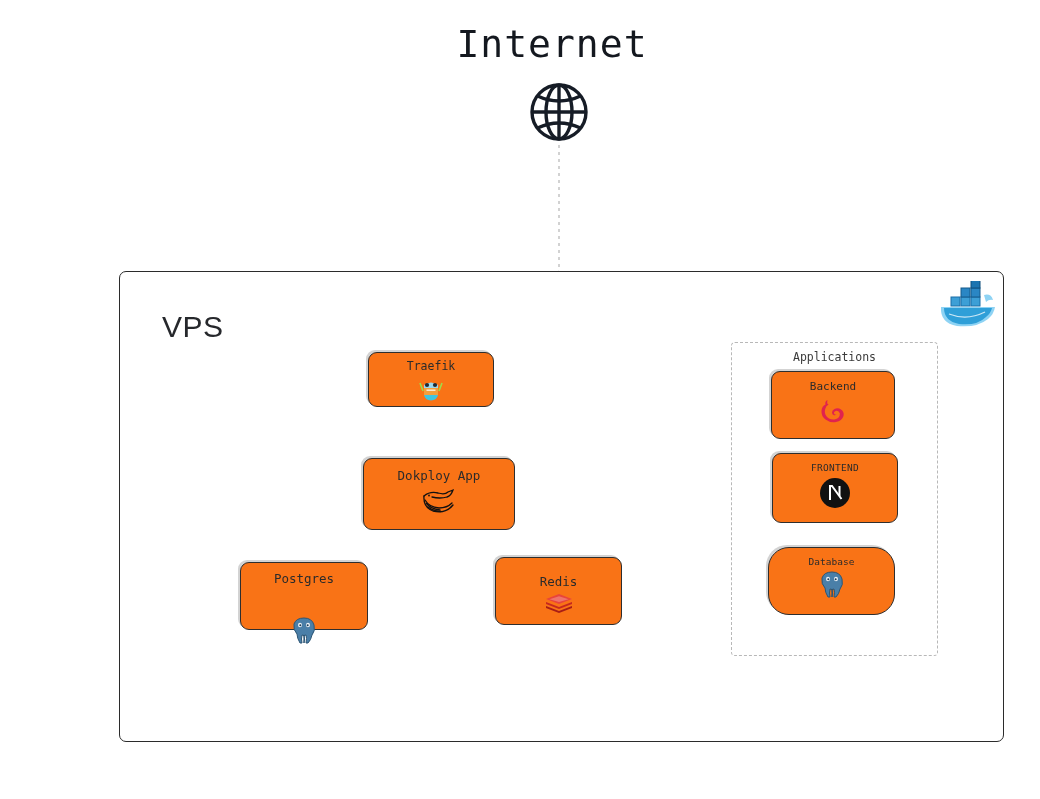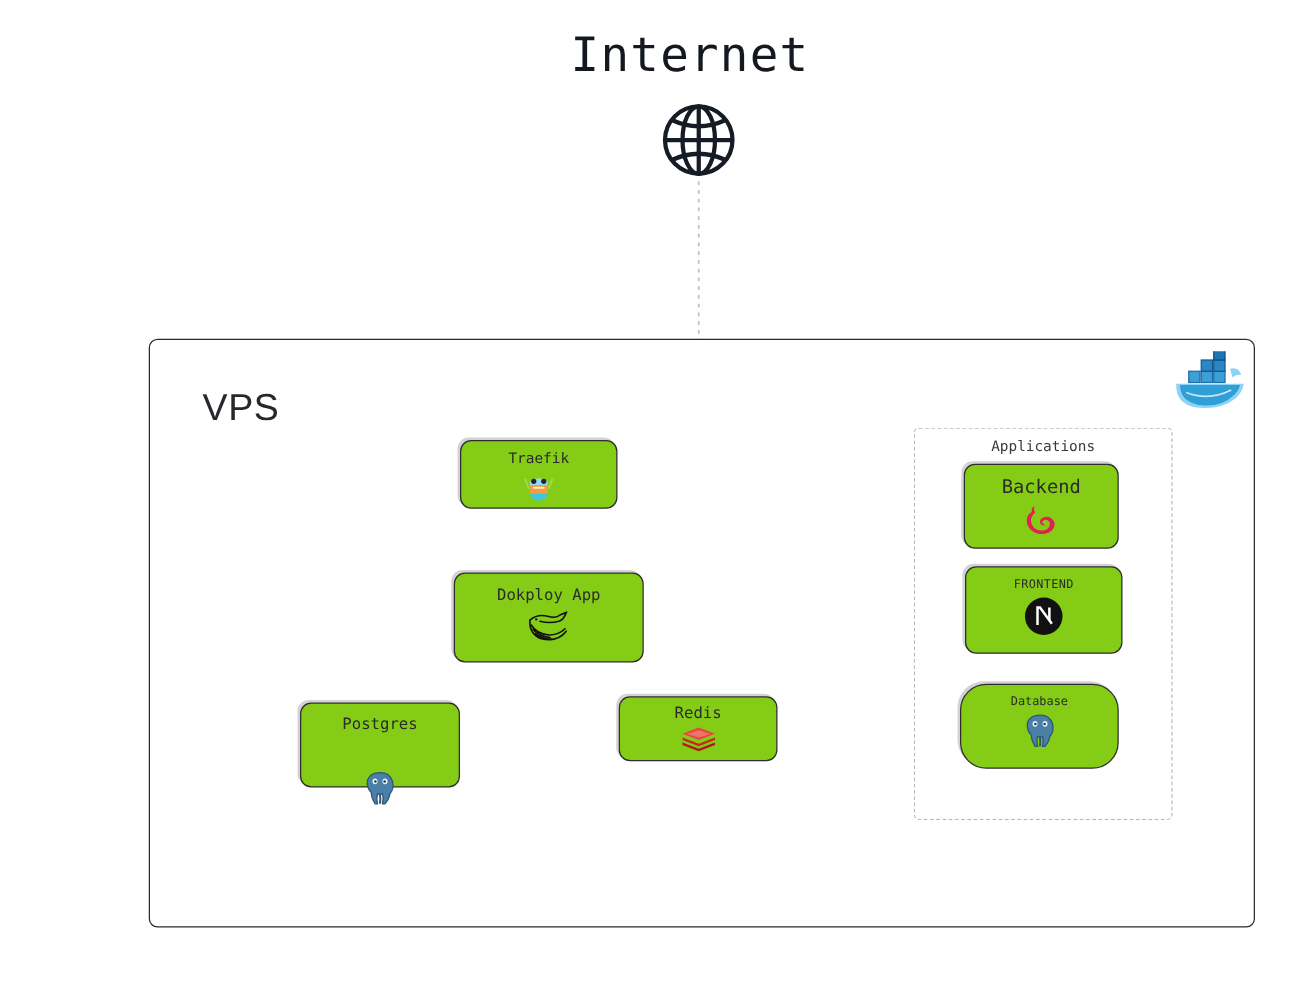--- a/index.html
+++ b/index.html
@@ -77,21 +77,21 @@
     left: 905px;
     top: 281px;
     width: 62px;
     height: 48px;
   }
 
   
   .node {
     position: absolute;
     box-sizing: border-box;
-    background: #84cc16;
+    background: #f97316;
     border: 1.2px solid #2e2e2e;
     border-radius: 9px;
     box-shadow: -2px -2px 0 0 rgba(140,140,140,0.38);
     display: flex;
     flex-direction: column;
     align-items: center;
     justify-content: flex-start;
   }
   .node-label {
     font-family: "DejaVu Sans Mono", "Liberation Mono", monospace;
@@ -121,22 +121,22 @@
 
   #node-postgres {
     left: 208px; top: 562px; width: 128px; height: 68px;
     padding-top: 8px;
     gap: 27px;
   }
   #node-postgres .node-label { font-size: 12.5px; }
   #node-postgres .node-icon { margin-top: 3px; }
 
   #node-redis {
-    left: 463px; top: 557px; width: 127px; height: 52px;
-    padding-top: 4px;
+    left: 463px; top: 557px; width: 127px; height: 68px;
+    padding-top: 16px;
   }
   #node-redis .node-label { font-size: 12.5px; }
   #node-redis .node-icon { margin-top: 4px; }
 
   
   #apps-group {
     position: absolute;
     left: 699px; top: 342px;
     width: 207px; height: 314px;
     border: 1.4px dashed #b8b8b8;
@@ -151,21 +151,21 @@
     text-align: center;
     font-family: "DejaVu Sans Mono", "Liberation Mono", monospace;
     font-size: 11.5px;
     color: #3a3a3a;
   }
 
   #node-backend {
     left: 739px; top: 371px; width: 124px; height: 68px;
     padding-top: 8px;
   }
-  #node-backend .node-label { font-size: 15px; }
+  #node-backend .node-label { font-size: 11px; }
   #node-backend .node-icon { margin-top: 4px; }
 
   #node-frontend {
     left: 740px; top: 453px; width: 126px; height: 70px;
     padding-top: 8px;
   }
   #node-frontend .node-label { font-size: 9.5px; letter-spacing: 0.3px; }
   #node-frontend .node-icon { margin-top: 4px; }
 
   #node-database {

